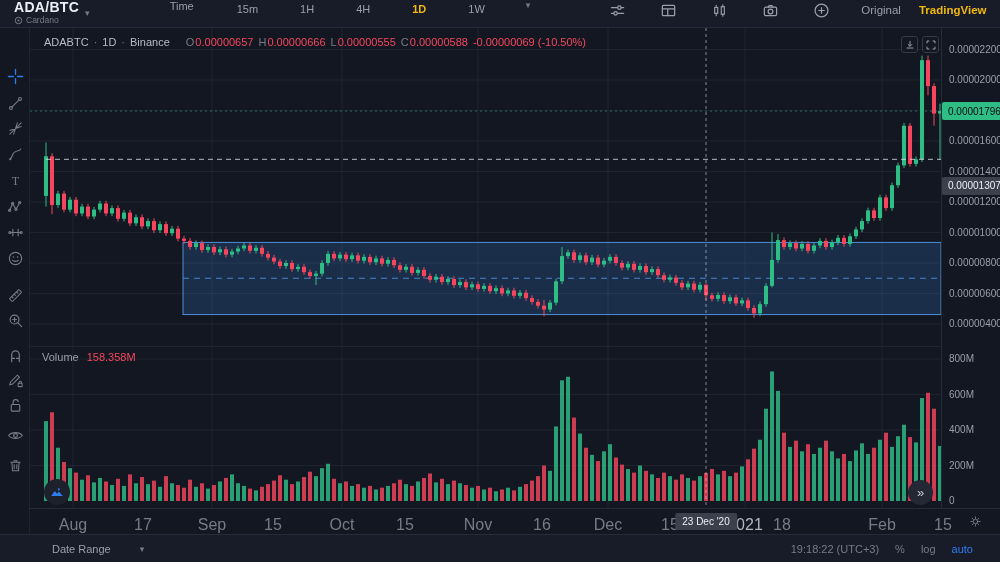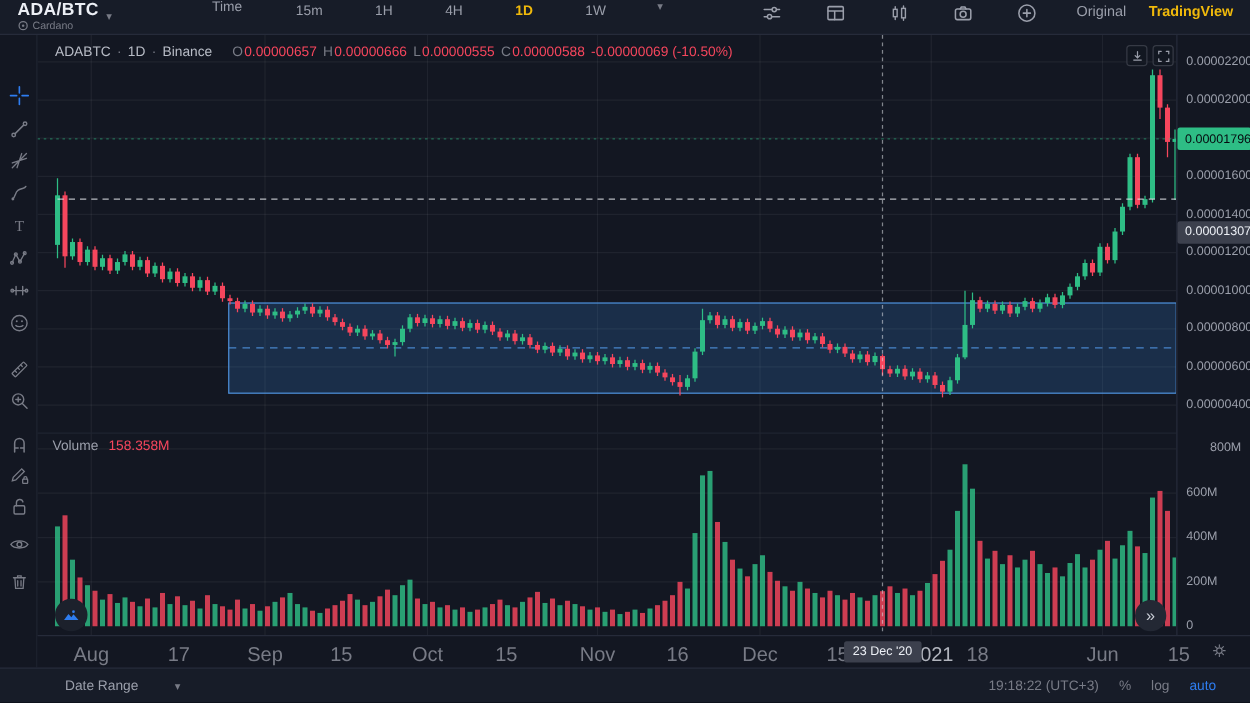--- a/index.html
+++ b/index.html
@@ -784,21 +784,21 @@
       <span class="ptick" style="top: 15.5px;">0.00002200</span>
       <span class="ptick" style="top: 46px;">0.00002000</span>
       <span class="ptick" style="top: 76.5px;">0.00001800</span>
       <span class="ptick" style="top: 107px;">0.00001600</span>
       <span class="ptick" style="top: 137.5px;">0.00001400</span>
       <span class="ptick" style="top: 168px;">0.00001200</span>
       <span class="ptick" style="top: 198.5px;">0.00001000</span>
       <span class="ptick" style="top: 229px;">0.00000800</span>
       <span class="ptick" style="top: 259.5px;">0.00000600</span>
       <span class="ptick" style="top: 290px;">0.00000400</span>
-      <span class="ptick" style="top: 325px; margin-left: 19px;">800M</span>
+      <span class="ptick" style="top: 325px;">800M</span>
       <span class="ptick" style="top: 360.5px;">600M</span>
       <span class="ptick" style="top: 396px;">400M</span>
       <span class="ptick" style="top: 431.5px;">200M</span>
       <span class="ptick" style="top: 467px;">0</span>
       <div class="badge green" style="top: 74.11px;">0.00001796</div>
       <div class="badge gray" style="top: 148.683px;">0.00001307</div>
     </div>
   <div id="time-axis">
     <span id="axis-gear">
       <svg width="13" height="13" viewBox="0 0 18 18" fill="none" stroke="currentColor" stroke-width="1.3" stroke-linecap="round">
@@ -811,21 +811,21 @@
       <span class="ttick" style="left: 182px;">Sep</span>
       <span class="ttick" style="left: 243px;">15</span>
       <span class="ttick" style="left: 312px;">Oct</span>
       <span class="ttick" style="left: 375px;">15</span>
       <span class="ttick" style="left: 448px;">Nov</span>
       <span class="ttick" style="left: 512px;">16</span>
       <span class="ttick" style="left: 578px;">Dec</span>
       <span class="ttick" style="left: 640px;">15</span>
       <span class="ttick major" style="left: 715px;">2021</span>
       <span class="ttick" style="left: 752px;">18</span>
-      <span class="ttick" style="left: 852px;">Jun</span>
+      <span class="ttick" style="left: 852px;">Feb</span>
       <span class="ttick" style="left: 913px;">15</span>
       <div id="date-badge" style="left: 676px;">23 Dec '20</div>
     </div>
 
   <div id="bottombar">
     <span id="date-range">
       <span>Date Range</span>
       <span class="caret">▾</span>
     </span>
     <div id="bottom-right">

